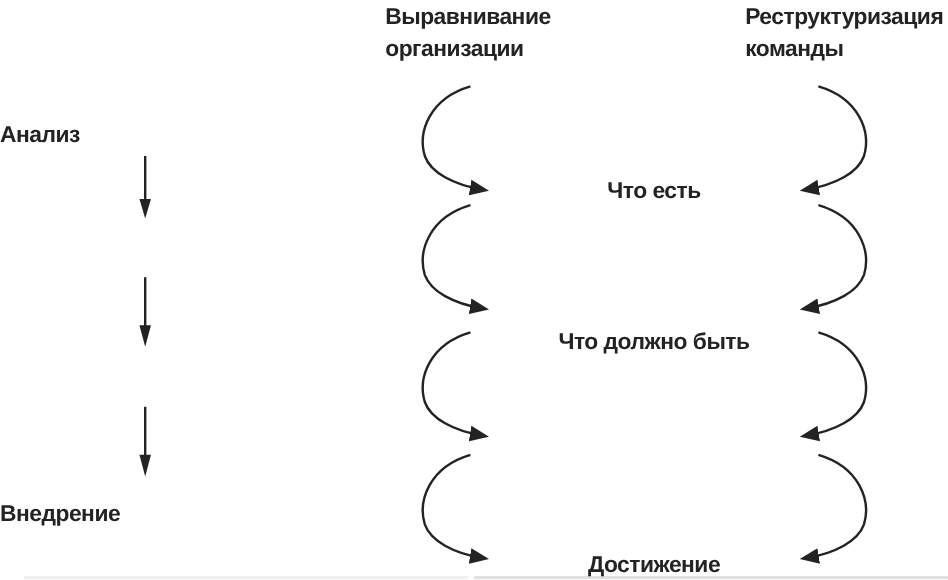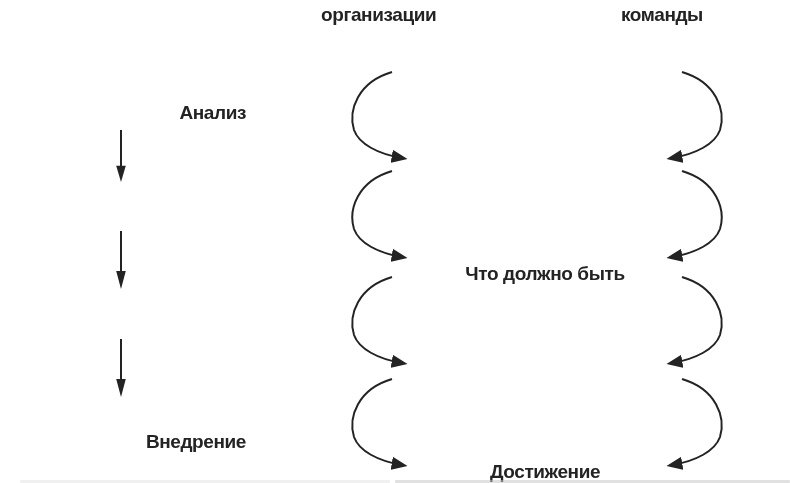--- a/index.html
+++ b/index.html
@@ -16,21 +16,21 @@
     position: absolute;
     font-size: 19px;
     font-weight: 700;
     letter-spacing: -0.4px;
     line-height: 27px;
     white-space: nowrap;
   }
   .step {
     left: 0;
     width: 246px;
-    text-align: right;
+    text-align: left;
   }
   .stage {
     left: 415px;
     width: 260px;
     text-align: center;
   }
   .header {
     top: 1px;
     text-align: left;
   }
@@ -68,32 +68,35 @@
     <line x1="8" y1="0" x2="8" y2="42" stroke="#232323" stroke-width="2"></line>
     <polygon points="8,58 3.2,40 12.8,40" fill="#232323"></polygon>
   </svg>
 
 
   <svg class="varrow" style="left:113px; top:339px" width="16" height="58" viewBox="0 0 16 58" preserveAspectRatio="none">
     <line x1="8" y1="0" x2="8" y2="42" stroke="#232323" stroke-width="2"></line>
     <polygon points="8,58 3.2,40 12.8,40" fill="#232323"></polygon>
   </svg>
 
-  <div class="txt step" style="top:428px">Внедрение</div>
+  <div class="txt step" style="top:415px">Внедрение</div>
 
   <div class="txt header" style="left:321px">
+    <div>Выравнивание</div>
     <div>организации</div>
   </div>
   <div class="txt header" style="left:621px">
+    <div>Реструктуризация</div>
     <div>команды</div>
   </div>
 
   <div class="txt stage" style="top:146px">
+    <div>Что есть</div>
   </div>
-  <div class="txt stage" style="top:260px">Что должно быть</div>
+  <div class="txt stage" style="top:272px">Что должно быть</div>
   <div class="txt stage" style="top:458px">Достижение</div>
 
   <svg class="arc" style="left:346px; top:66px" width="70" height="100" viewBox="0 0 70 100">
     <path d="M 46,6 C 12,16 2,44 8,64 C 13,78 32,88 56,92" fill="none" stroke="#232323" stroke-width="2" marker-end="url(#ah)"></path>
   </svg>
   <svg class="arc" style="left:346px; top:165px" width="70" height="100" viewBox="0 0 70 100">
     <path d="M 46,6 C 12,16 2,44 8,64 C 13,78 32,88 56,92" fill="none" stroke="#232323" stroke-width="2" marker-end="url(#ah)"></path>
   </svg>
   <svg class="arc" style="left:346px; top:271px" width="70" height="100" viewBox="0 0 70 100">
     <path d="M 46,6 C 12,16 2,44 8,64 C 13,78 32,88 56,92" fill="none" stroke="#232323" stroke-width="2" marker-end="url(#ah)"></path>

